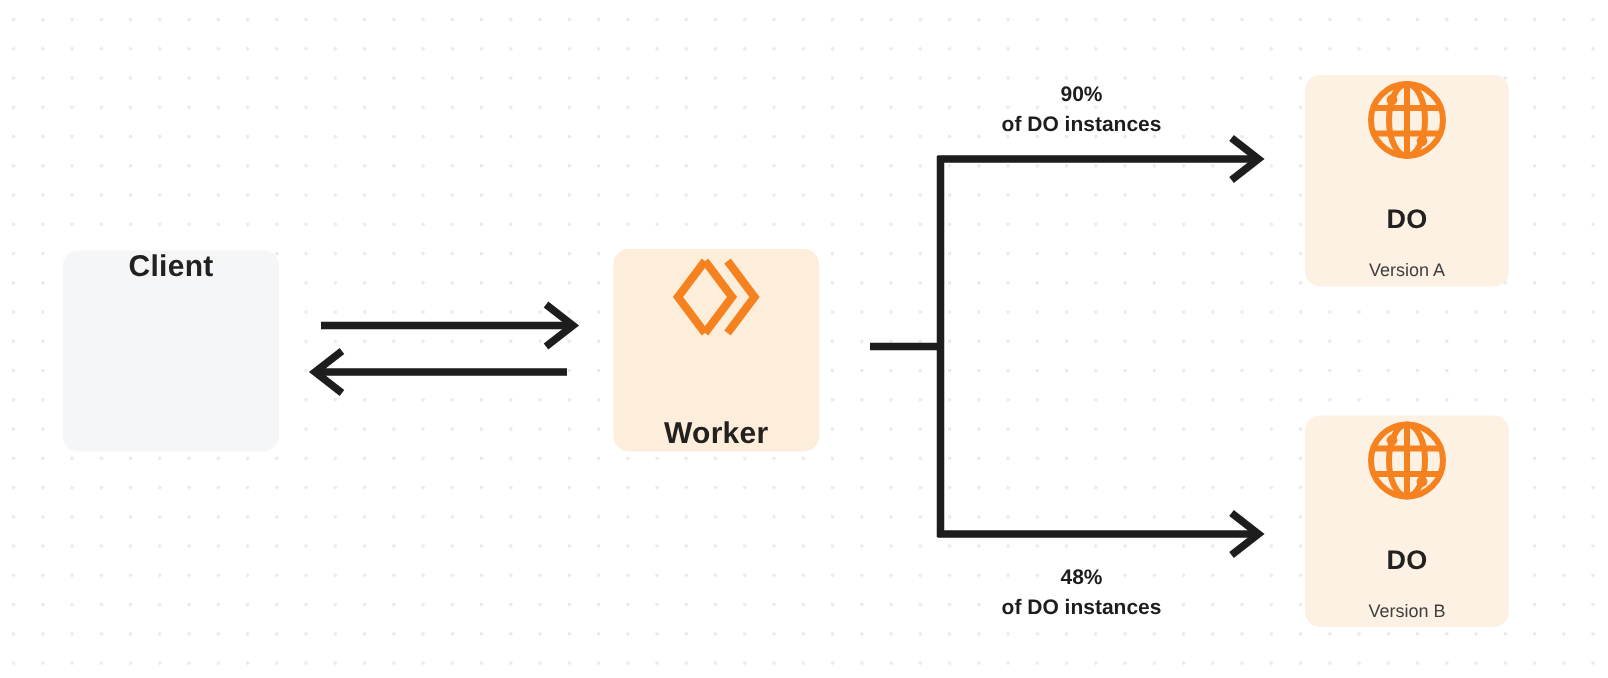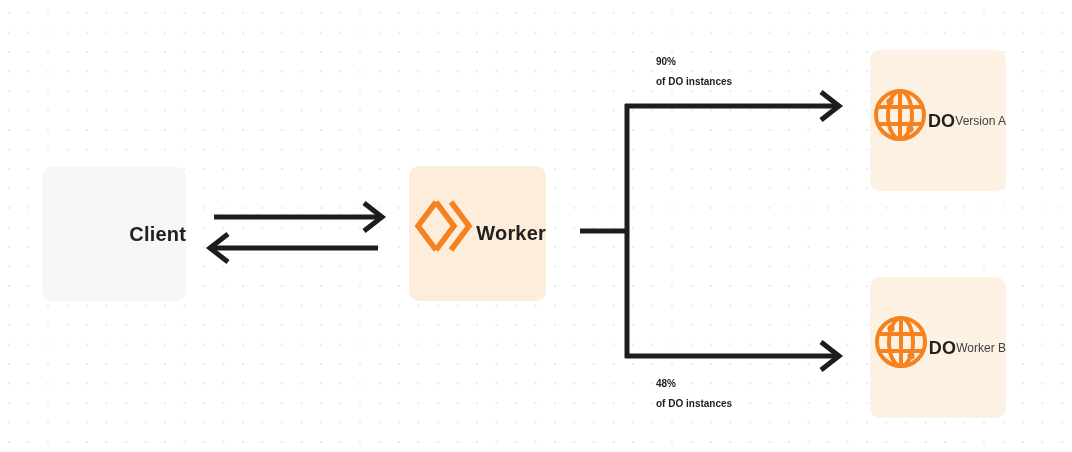--- a/index.html
+++ b/index.html
@@ -20,23 +20,23 @@
     background-color: #ffffff;
     background-image: radial-gradient(circle at 1px 1px, #eaeaea 1.2px, transparent 1.4px);
     background-size: 19.5px 19.5px;
     background-position: 8px 12px;
   }
 
   .node {
     position: absolute;
     box-sizing: border-box;
     display: flex;
-    flex-direction: row;
+    flex-direction: column;
     align-items: center;
-    justify-content: flex-end;
+    justify-content: space-between;
     border-radius: 10px;
   }
 
   
   #node-client {
     left: 42px;
     top: 167px;
     width: 144px;
     height: 134px;
     background-color: #f5f6f8;
@@ -101,22 +101,23 @@
     left: 0;
     top: 0;
     width: 1072px;
     height: 452px;
     pointer-events: none;
   }
 
   
   .edge-label {
     position: absolute;
+    text-align: center;
     color: #1d1d1d;
-    font-size: 10px;
+    font-size: 14px;
     font-weight: bold;
     line-height: 20px;
     white-space: nowrap;
   }
   #label-top {
     left: 656px;
     top: 52px;
     width: 130px;
   }
   #label-bottom {
@@ -195,21 +196,21 @@
         <circle cx="28" cy="28" r="24" stroke="#f6821f" stroke-width="4" fill="none"></circle>
         <line x1="28" y1="4" x2="28" y2="52" stroke="#f6821f" stroke-width="4"></line>
         <line x1="5" y1="20" x2="51" y2="20" stroke="#f6821f" stroke-width="4"></line>
         <line x1="5" y1="37" x2="51" y2="37" stroke="#f6821f" stroke-width="4"></line>
         <ellipse cx="28" cy="28" rx="12" ry="24" stroke="#f6821f" stroke-width="4" fill="none"></ellipse>
         <circle cx="18" cy="14.5" r="3.6" fill="#f6821f"></circle>
         <circle cx="38" cy="42" r="3.6" fill="#f6821f"></circle>
       </svg>
     </span>
     <span class="node-title">DO</span>
-    <span class="node-subtitle">Worker B</span>
+    <span class="node-subtitle">Version B</span>
   </div>
 
   <div class="edge-label" id="label-top">
     <div>90%</div>
     <div>of DO instances</div>
   </div>
 
   <div class="edge-label" id="label-bottom">
     <div>48%</div>
     <div>of DO instances</div>

